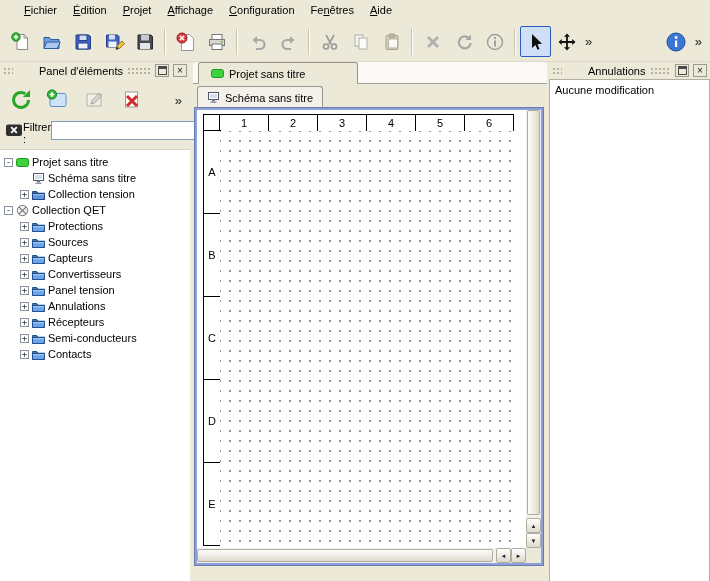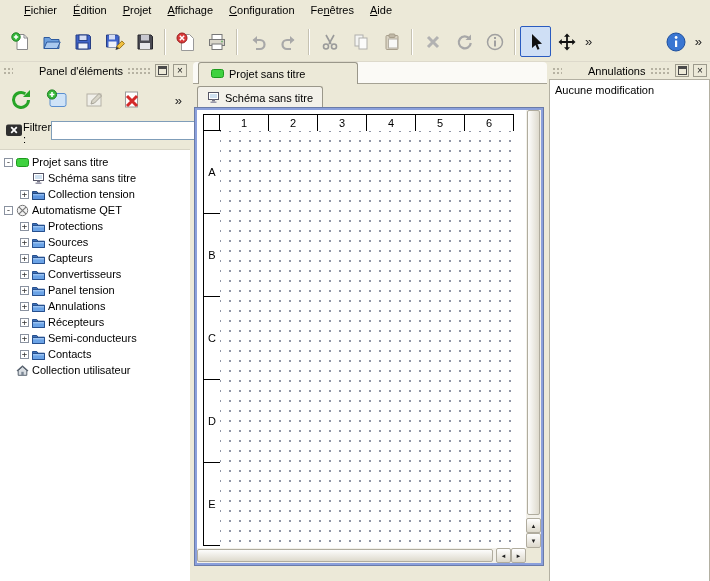--- a/index.html
+++ b/index.html
@@ -328,21 +328,21 @@
           <span>Collection tension</span>
         </div>
         <div class="tree-row" style="padding-left: 4px;">
           <span class="expander">-</span>
           <span class="tree-icon">
             <svg width="13" height="13">
               <circle cx="6.5" cy="6.5" r="5.2" fill="#f2f2f2" stroke="#777"></circle>
               <path d="M2.8 2.8l7.4 7.4M10.2 2.8l-7.4 7.4" stroke="#777" stroke-width="1.2"></path>
             </svg>
           </span>
-          <span>Automatisme QET</span>
+          <span>Collection QET</span>
         </div>
         <div class="tree-row" style="padding-left: 20px;">
           <span class="expander">+</span>
           <span class="tree-icon">
             <svg width="13" height="13">
               <path d="M0.5 3.5h4.3l1.2 1.7h6.5v6.3H0.5z" fill="#3d71b8" stroke="#27508f"></path>
               <path d="M0.5 5.5h12v6H0.5z" fill="#6ba3e6" stroke="#27508f"></path>
               <path d="M1 6h11v1.4H1z" fill="#9cc4f2"></path>
             </svg>
           </span>
@@ -428,31 +428,20 @@
         <div class="tree-row" style="padding-left: 20px;">
           <span class="expander">+</span>
           <span class="tree-icon">
             <svg width="13" height="13">
               <path d="M0.5 3.5h4.3l1.2 1.7h6.5v6.3H0.5z" fill="#3d71b8" stroke="#27508f"></path>
               <path d="M0.5 5.5h12v6H0.5z" fill="#6ba3e6" stroke="#27508f"></path>
               <path d="M1 6h11v1.4H1z" fill="#9cc4f2"></path>
             </svg>
           </span>
           <span>Contacts</span>
-        </div>
-        <div class="tree-row" style="padding-left: 4px;">
-          <span class="expander empty"></span>
-          <span class="tree-icon">
-            <svg width="13" height="13">
-              <path d="M2.2 6.5L6.5 2.7l4.3 3.8v4.8H2.2z" fill="#d8dde2" stroke="#5a6470"></path>
-              <path d="M1 7L6.5 2 12 7" fill="none" stroke="#5a6470" stroke-width="1.2"></path>
-              <rect x="5.3" y="7.8" width="2.4" height="3.5" fill="#7b8694"></rect>
-            </svg>
-          </span>
-          <span>Collection utilisateur</span>
         </div>
       </div>
   </div>
 
   <div id="center">
     <div class="outer-tabbar">
       <div class="outer-tab">
         <span class="tree-icon">
           <svg width="13" height="13">
               <rect x="0.5" y="2.5" width="12" height="8" rx="2" fill="#3fd23f" stroke="#1d9a1d"></rect>

